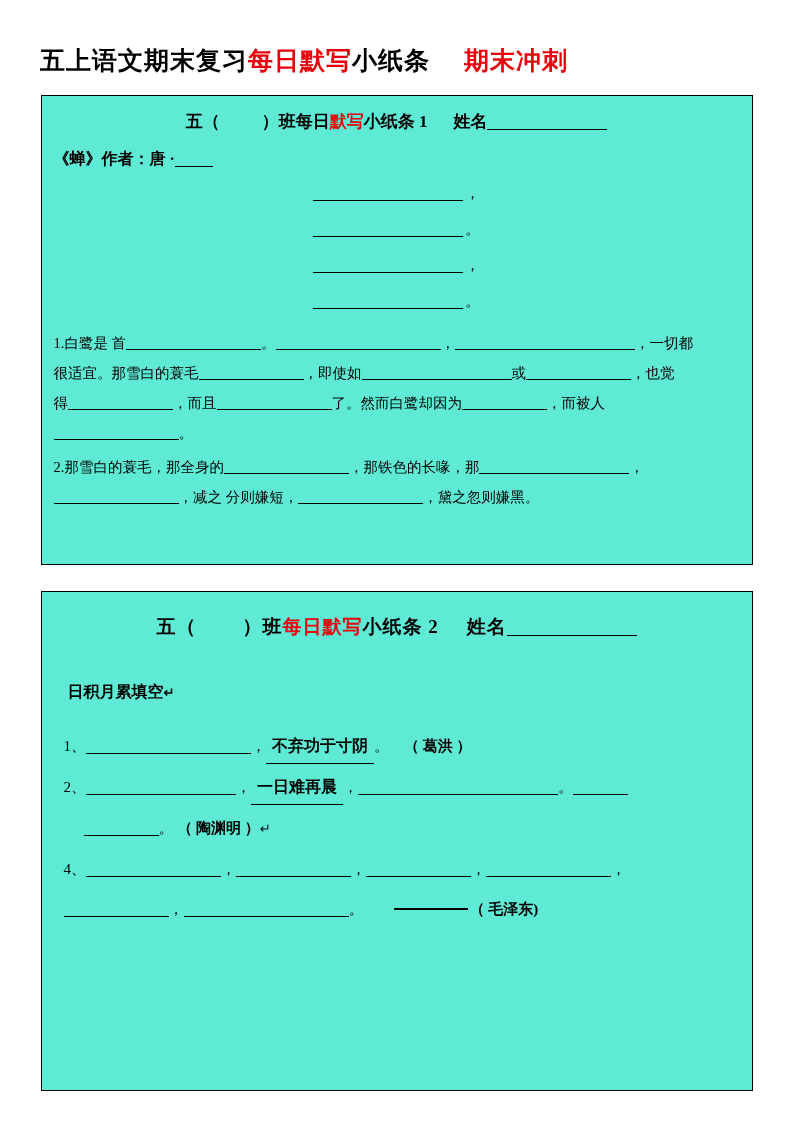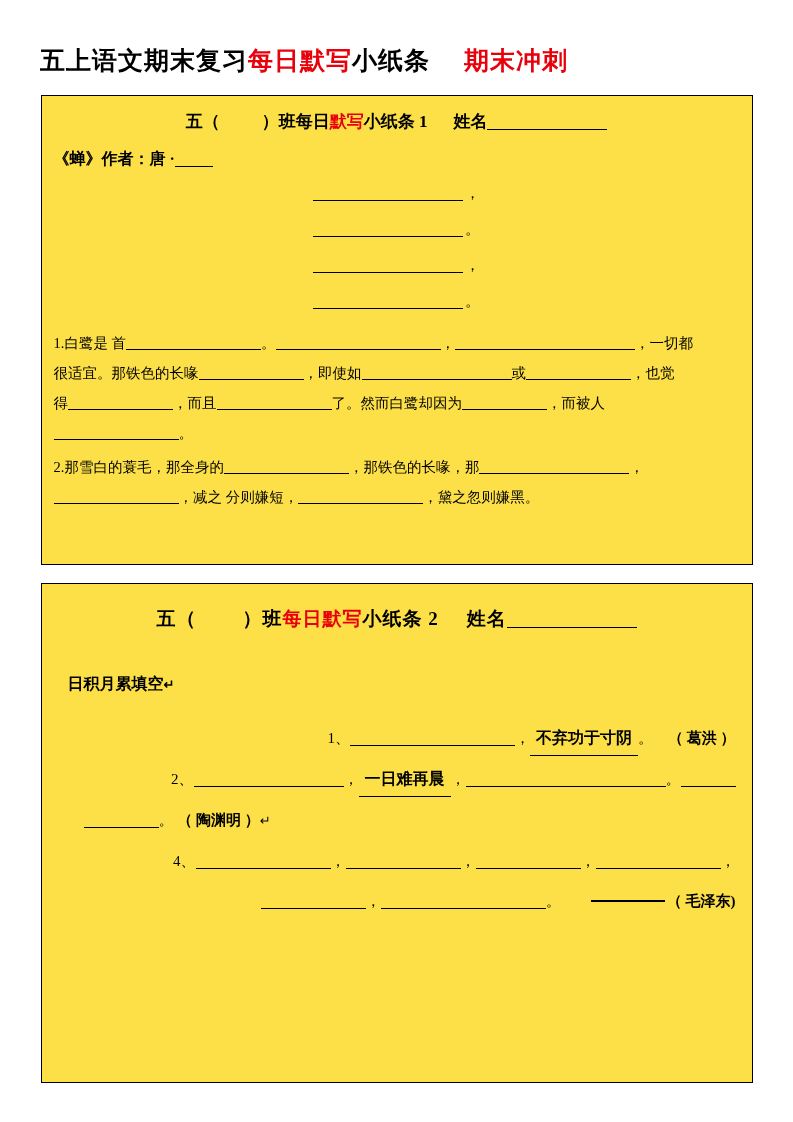--- a/index.html
+++ b/index.html
@@ -33,24 +33,24 @@
     white-space: nowrap;
   }
   .doc-title .red { color: #e8000b; }
   .doc-title .gap { display: inline-block; width: 34px; }
 
   
   .box {
     border: 1.5px solid #000;
     margin: 0 auto;
     width: 712px;
-    background: #fde047;
+    background: #5eead4;
   }
   .box1 { height: 470px; padding: 14px 12px 10px 12px; }
-  .box2 { height: 500px; margin-top: 18px; padding: 18px 16px 10px 16px; }
+  .box2 { height: 500px; margin-top: 26px; padding: 18px 16px 10px 16px; }
 
   
   .slip-head {
     text-align: center;
     font-size: 17px;
     font-weight: bold;
     white-space: nowrap;
   }
   .slip-head .red { color: #e8000b; }
   .slip-head .sp { display: inline-block; width: 26px; }
@@ -147,21 +147,20 @@
     white-space: nowrap;
   }
   .ret { font-family: "Liberation Sans", sans-serif; font-size: 13px; }
 
   .q-list { margin-top: 26px; }
   .q-row {
     font-size: 15px;
     margin: 0 0 6px 6px;
     line-height: 34px;
     white-space: nowrap;
-    text-align: right;
   }
   .q-row2 {
     font-size: 15px;
     margin: 0 0 6px 26px;
     line-height: 34px;
     white-space: nowrap;
   }
   .q-row .num, .q-row2 .num { font-size: 15px; }
   .q-row .ln, .q-row2 .ln {
     display: inline-block;
@@ -218,21 +217,21 @@
       <div class="poem-line">
         <span class="u-long"></span><span class="punct">，</span>
       </div>
       <div class="poem-line">
         <span class="u-long"></span><span class="punct">。</span>
       </div>
     </div>
 
     <div class="fill-block">
       <span>1.</span><span>白鹭是  首</span><span class="ln w135"></span><span>。</span><span class="ln w165"></span><span>，</span><span class="ln w180"></span><span>，一切都</span><br>
-      <span>很适宜。那铁色的长喙</span><span class="ln w105"></span><span>，即使如</span><span class="ln w150"></span><span>或</span><span class="ln w105"></span><span>，也觉</span><br>
+      <span>很适宜。那雪白的蓑毛</span><span class="ln w105"></span><span>，即使如</span><span class="ln w150"></span><span>或</span><span class="ln w105"></span><span>，也觉</span><br>
       <span>得</span><span class="ln w105"></span><span>，而且</span><span class="ln w115"></span><span>了。然而白鹭却因为</span><span class="ln w85"></span><span>，而被人</span><br>
       <span class="ln w125"></span><span>。</span>
     </div>
 
     <div class="fill-block">
       <span>2.</span><span>那雪白的蓑毛，那全身的</span><span class="ln w125"></span><span>，那铁色的长喙，那</span><span class="ln w150"></span><span>，</span><br>
       <span class="ln w125"></span><span>，减之  分则嫌短，</span><span class="ln w125"></span><span>，黛之忽则嫌黑。</span>
     </div>
 
   </div>

